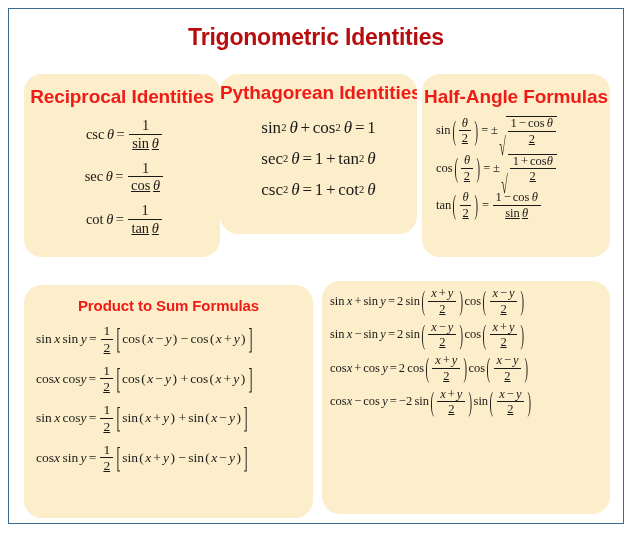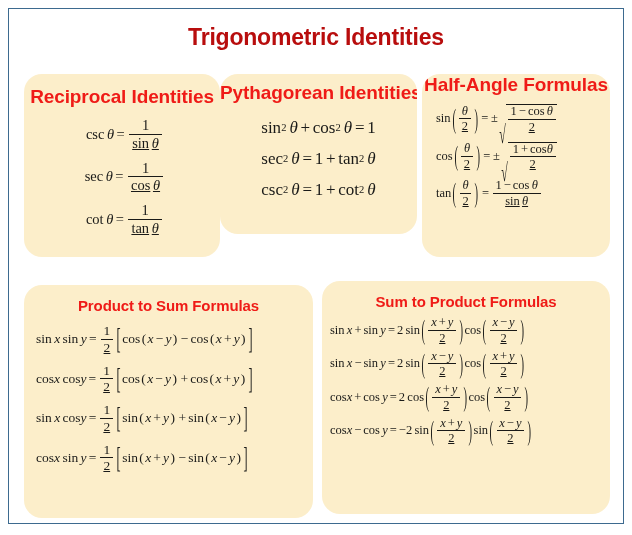--- a/index.html
+++ b/index.html
@@ -213,21 +213,21 @@
           <span>1</span>
           <span class="op">+</span>
           <span class="fn">cot</span>
             <span class="sup">2</span>
           <span class="th sp">θ</span>
         </div>
       </div>
     </div>
 
     <div class="panel" style="left:413px;top:65px;width:188px;height:183px;">
-      <div class="panel-title t-sm" style="">Half-Angle Formulas</div>
+      <div class="panel-title t-sm" style="margin-top:12px;">Half-Angle Formulas</div>
 
       <div class="eqwrap" style="margin-top:8px;gap:8px;font-size:12.5px;align-items:flex-start;padding-left:14px;">
 
         <div class="eq">
           <span class="fn">sin</span>
           <span class="paren">
             <span class="pl">(</span>
             <span class="frac">
               <span class="num th">θ</span>
               <span class="bar"></span>
@@ -448,21 +448,20 @@
                 <span class="pr">)</span>
               </span>
             </span>
             <span class="br">]</span>
           </span>
         </div>
       </div>
     </div>
 
     <div class="panel" style="left:313px;top:272px;width:288px;height:233px;">
-      <div class="panel-title t-md" style="margin-top:12px;">Sum to Product Formulas</div>
 
       <div class="eqwrap" style="margin-top:6px;gap:5px;font-size:12.5px;align-items:flex-start;padding-left:8px;">
 
         <div class="eq">
           <span class="fn">sin</span>
             <span class="va sp">x</span>
           <span class="op">+</span>
           <span class="fn">sin</span>
             <span class="va sp">y</span>
           <span class="op">=</span>

